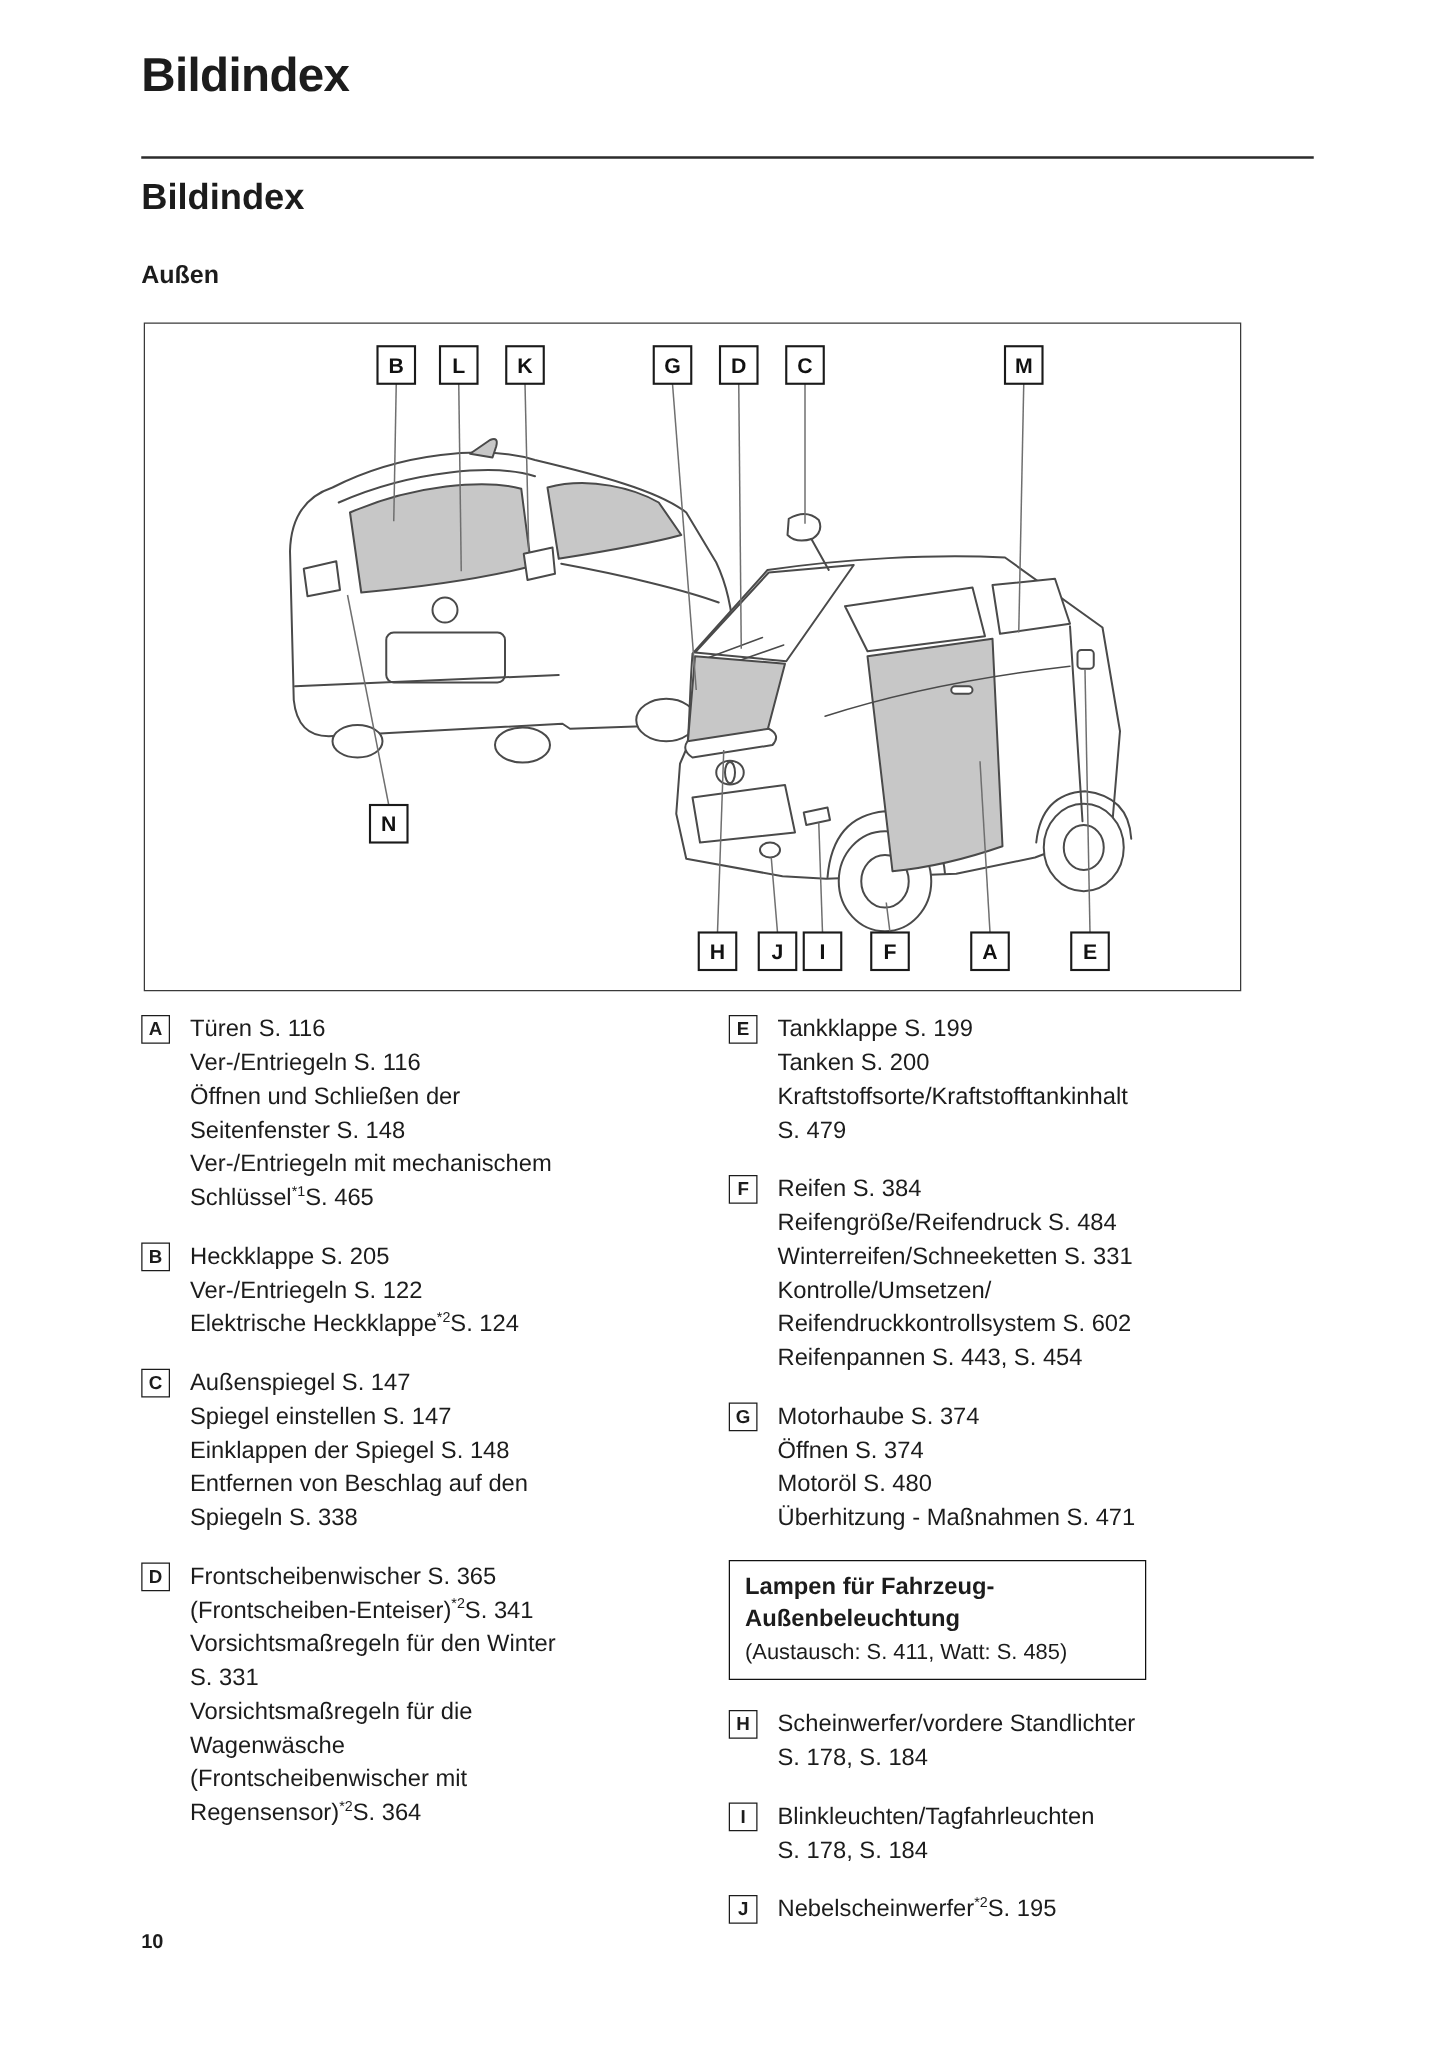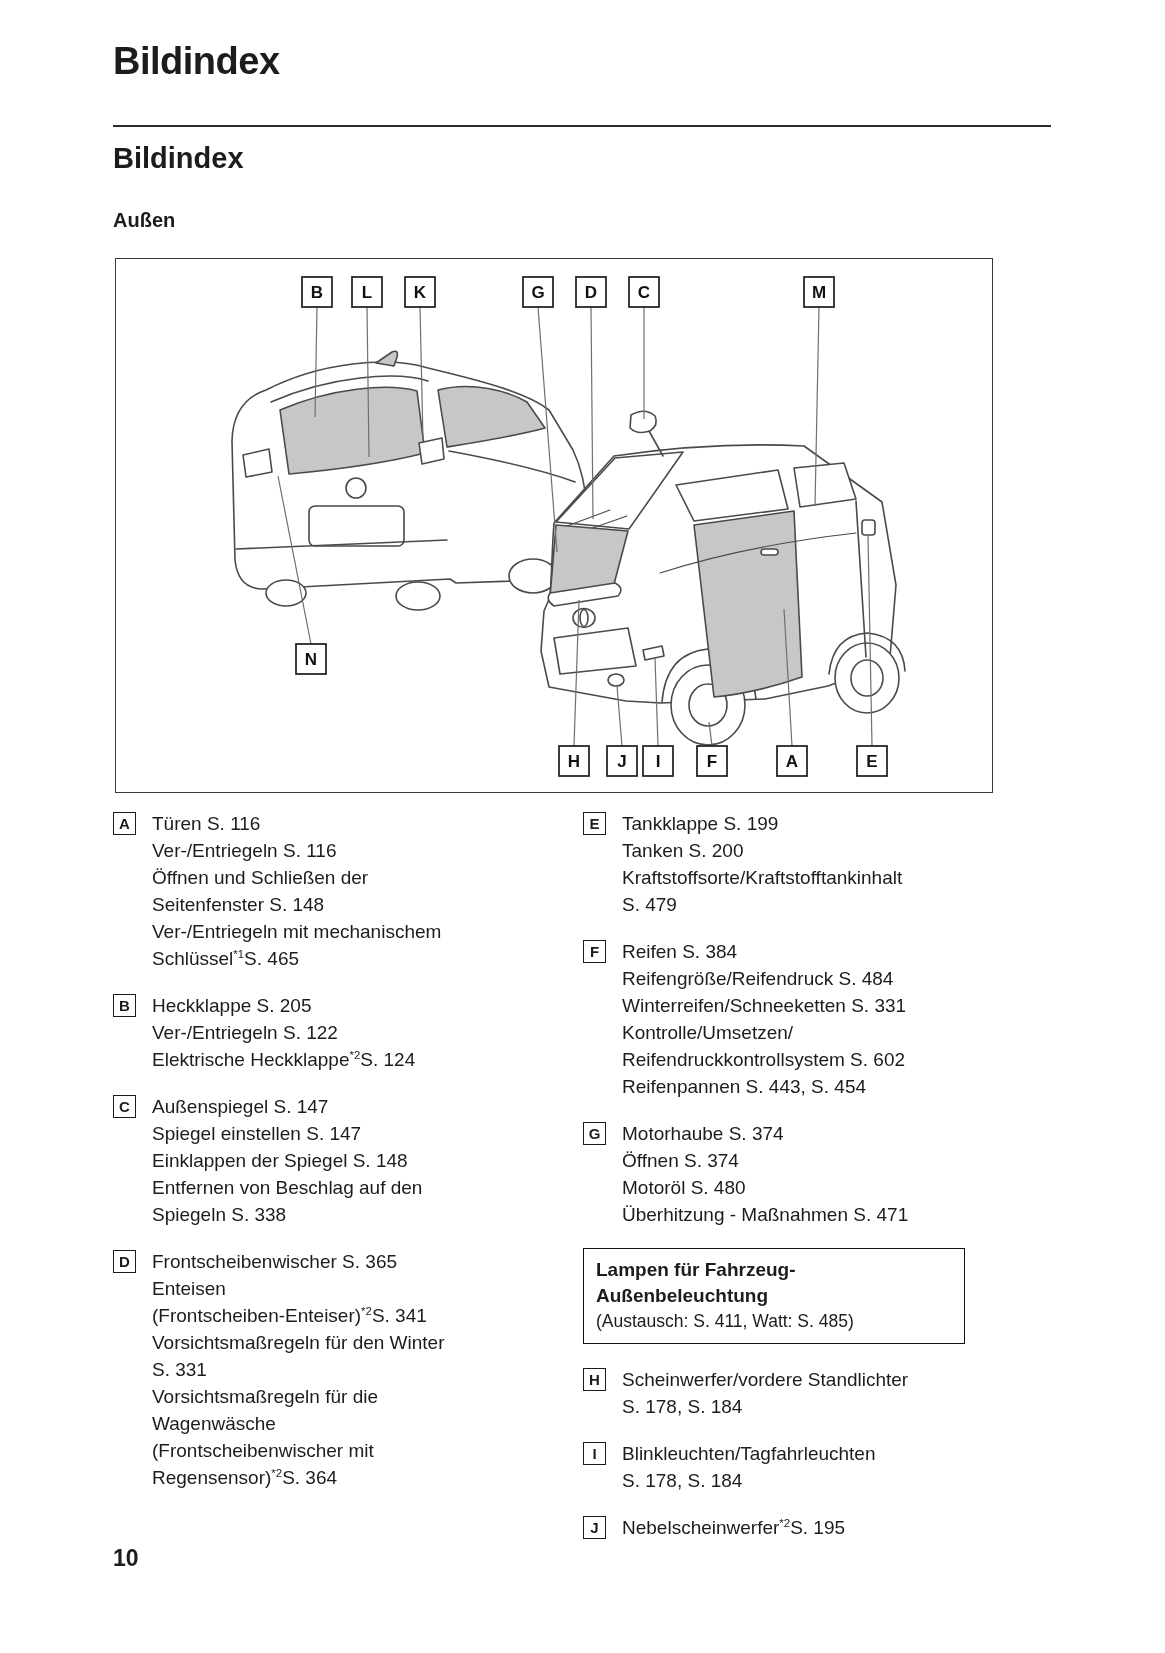--- a/index.html
+++ b/index.html
@@ -20,24 +20,24 @@
   .col-left  { left:113px; width:440px; }
   .col-right { left:583px; width:430px; }
   .entry { position:relative; padding-left:39px; margin-bottom:20px; }
   .keybox {
     position:absolute; left:0; top:2px; width:23px; height:23px;
     border:1.5px solid #1c1c1c; display:flex; align-items:center; justify-content:center;
     font-size:15px; font-weight:700; background:#fff;
   }
   .entry-line { font-size:19px; line-height:27px; white-space:nowrap; }
   sup { font-size:0.6em; vertical-align:super; line-height:0; }
-  .lamp-box { border:1.7px solid #111; width:382px; padding:8px 12px 9px 12px; margin:2px 0 22px 0; }
+  .lamp-box { border:1.7px solid #111; width:334px; padding:8px 12px 9px 12px; margin:2px 0 22px 0; }
   .lamp-title { font-size:19px; font-weight:700; line-height:26px; }
   .lamp-sub { font-size:17.5px; line-height:25px; }
-  .page-number { position:absolute; left:113px; top:1545px; font-size:23px; font-weight:700; }
+  .page-number { position:absolute; left:113px; top:1545px; font-size:16px; font-weight:700; }
 </style>
 </head>
 <body>
 
 <div class="page">
 
   <h1 class="main-title">Bildindex</h1>
   <div class="rule"></div>
   <h2 class="section-title">Bildindex</h2>
   <h3 class="subsection-title">Außen</h3>
@@ -195,21 +195,20 @@
           <div class="entry-line">Spiegel einstellen S. 147</div>
           <div class="entry-line">Einklappen der Spiegel S. 148</div>
           <div class="entry-line">Entfernen von Beschlag auf den</div>
           <div class="entry-line">Spiegeln S. 338</div>
         </div>
       </div>
       <div class="entry">
         <span class="keybox">D</span>
         <div class="entry-lines">
           <div class="entry-line">Frontscheibenwischer S. 365</div>
-          <div class="entry-line">Enteisen</div>
           <div class="entry-line">(Frontscheiben-Enteiser)<sup>*2</sup>S. 341</div>
           <div class="entry-line">Vorsichtsmaßregeln für den Winter</div>
           <div class="entry-line">S. 331</div>
           <div class="entry-line">Vorsichtsmaßregeln für die</div>
           <div class="entry-line">Wagenwäsche</div>
           <div class="entry-line">(Frontscheibenwischer mit</div>
           <div class="entry-line">Regensensor)<sup>*2</sup>S. 364</div>
         </div>
       </div>
     </div>

